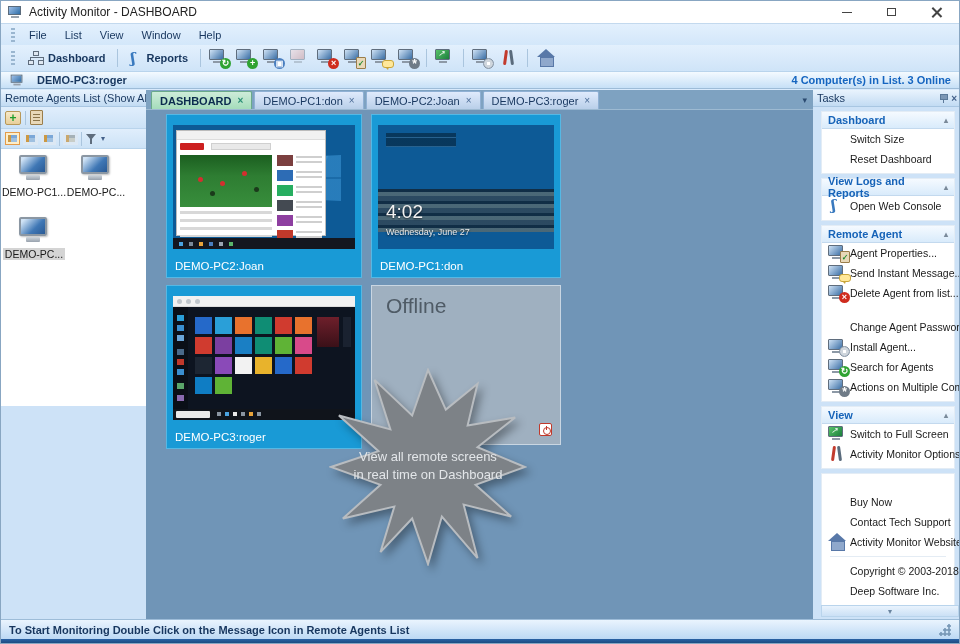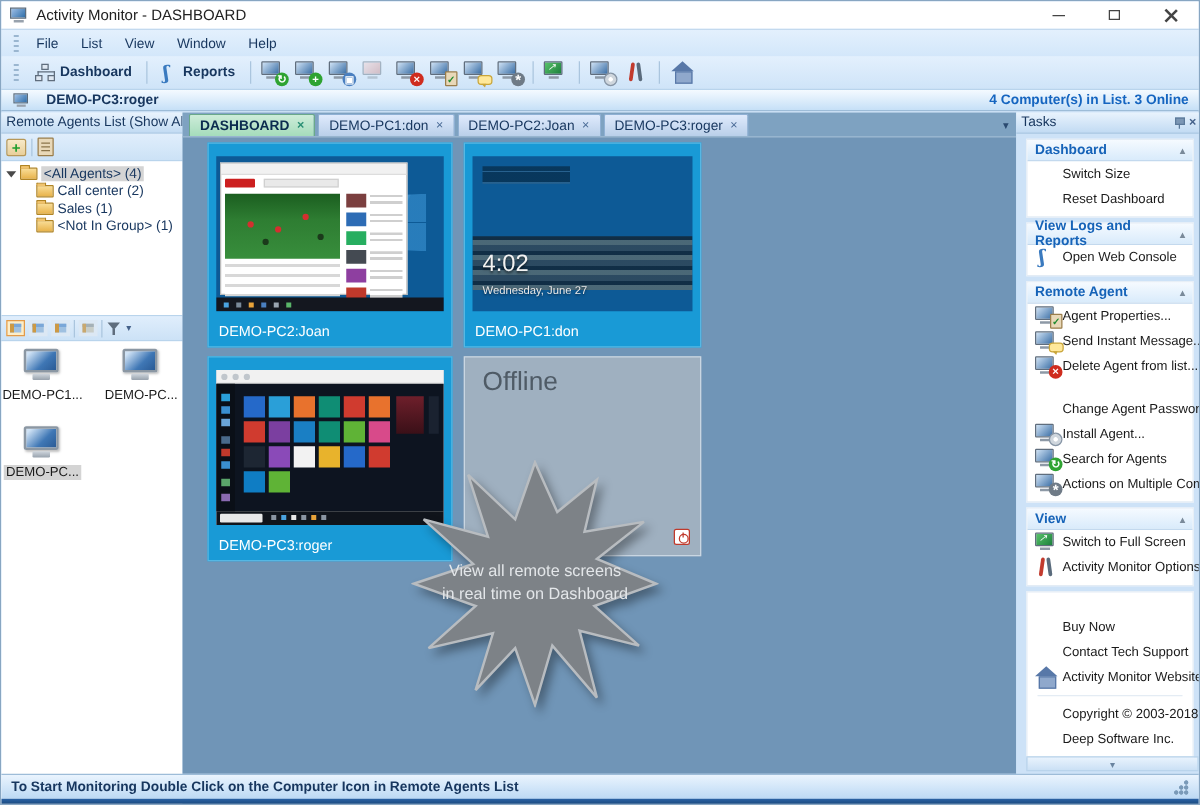--- a/index.html
+++ b/index.html
@@ -108,21 +108,21 @@
   .vb-ico i { position:absolute; left:2px; top:2px; width:9px; height:7px; background:
       linear-gradient(90deg,#c94 0 3px, transparent 3px 4px),
       linear-gradient(#7aa7d8 0 3px, transparent 3px 4px), #9fc0e0; }
   .vb-ico.sel { border-color:#e39b4a; background:#fdeec9; }
   .vb-ico.off i { filter:grayscale(.2) sepia(.4); }
   .funnel { position:relative; width:13px; height:13px; }
   .funnel::before { content:""; position:absolute; left:1px; top:2px; border-left:5px solid transparent; border-right:5px solid transparent; border-top:6px solid #5f6d7d; }
   .funnel::after { content:""; position:absolute; left:5px; top:7px; width:2px; height:5px; background:#5f6d7d; }
   .vb-caret { color:#44618a; font-size:8px; }
   .vb-caret::before { content:"\25BE"; }
-  .pc-list { height:442px; background:#fff; padding:6px 2px; display:flex; flex-wrap:wrap; align-content:flex-start;justify-content:space-between; }
+  .pc-list { height:257px; background:#fff; padding:6px 2px; display:flex; flex-wrap:wrap; align-content:flex-start; }
   .pc-item { width:62px; height:58px; display:flex; flex-direction:column; align-items:center; margin-bottom:4px; }
   .big-mon { position:relative; width:34px; height:28px; }
   .big-mon .scr { position:absolute; left:2px; top:0; width:28px; height:19px; background:linear-gradient(135deg,#cfe2f5 10%,#3f77b5 60%,#2a5a95); border:2px solid #8b97a3; border-radius:2px; box-shadow:1px 1px 2px rgba(0,0,0,.25); }
   .big-mon .base { position:absolute; left:9px; top:20px; width:14px; height:5px; background:linear-gradient(#cfd6dd,#98a2ad); border-radius:1px; }
   .big-mon.offline .scr { background:linear-gradient(135deg,#d8dcе0,#9aa2aa); background:linear-gradient(135deg,#d8dce0,#9aa2aa); }
   .pwr-badge { position:absolute; right:-2px; bottom:-1px; width:11px; height:11px; background:#fff; border:1px solid #c0392b; border-radius:2px; }
   .pwr-badge::before { content:""; position:absolute; left:2.5px; top:2.5px; width:5px; height:5px; border:1.5px solid #c0392b; border-radius:50%; }
   .pwr-badge::after { content:""; position:absolute; left:4.5px; top:1px; width:1.5px; height:4px; background:#c0392b; }
   .pc-name { margin-top:3px; font-size:10.5px; color:#1a1a1a; white-space:nowrap; }
   .pc-item.selected .pc-name { background:#d4d4d4; padding:0 2px; }
@@ -377,39 +377,20 @@
     <div class="left-panel">
       <div class="panel-header">
         <span>Remote Agents List (Show All A...</span>
 
       </div>
       <div class="lp-toolbar">
         <span class="lp-add"></span>
         <span class="lp-sep"></span>
         <span class="lp-clip"></span>
       </div>
-      <div class="tree">
-        <div class="tree-row selected">
-          <span class="caret"></span>
-          <span class="folder"></span>
-          <span class="lbl">&lt;All Agents&gt; (4)</span>
-        </div>
-        <div class="tree-row child">
-          <span class="folder"></span>
-          <span class="lbl">Call center (2)</span>
-        </div>
-        <div class="tree-row child">
-          <span class="folder"></span>
-          <span class="lbl">Sales (1)</span>
-        </div>
-        <div class="tree-row child">
-          <span class="folder"></span>
-          <span class="lbl">&lt;Not In Group&gt; (1)</span>
-        </div>
-      </div>
       <div class="viewbar">
         <span class="vb-ico sel">
             <i></i>
           </span>
         <span class="vb-ico">
             <i></i>
           </span>
         <span class="vb-ico">
             <i></i>
           </span>
@@ -705,18 +686,18 @@
           <span class="tlabel">Deep Software Inc.</span>
         </div>
       </div>
 
       <div class="panel-collapse"></div>
     </div>
 
   </div>
 
   <div class="statusbar">
-    <span>To Start Monitoring Double Click on the Computer Icon in Remote Agents List</span>
+    <span>To Start Monitoring Double Click on the Message Icon in Remote Agents List</span>
     <span class="resize-grip"></span>
   </div>
   <div class="bottomstrip"></div>
 
 </div>
 
 </body></html>

